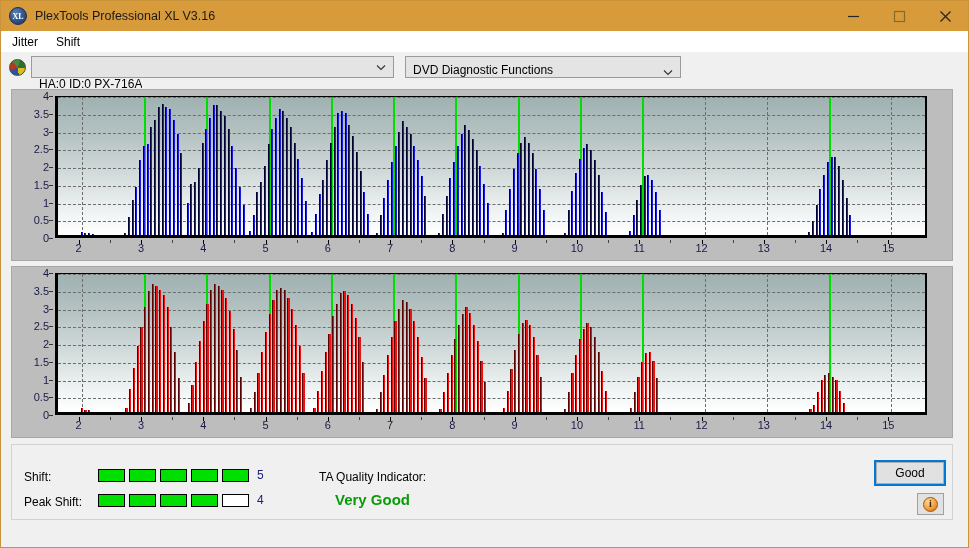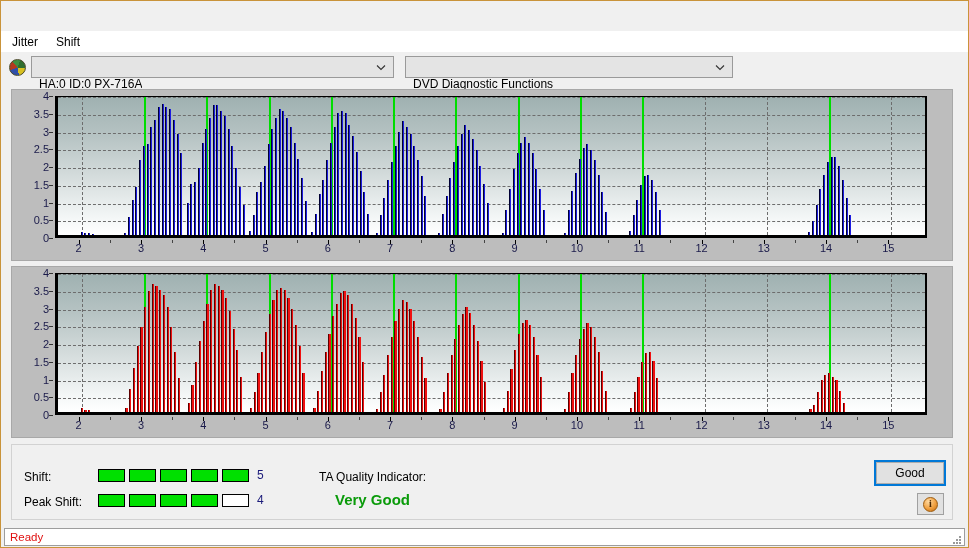--- a/index.html
+++ b/index.html
@@ -84,21 +84,21 @@
     display: flex; align-items: center;
     font-size: 12px; color: #000;
   }
   .combo .cv { padding-left: 7px; white-space: nowrap; overflow: hidden; margin-top: 33px; }
   .combo .arrow {
     margin-left: auto; margin-right: 7px;
     width: 10px; height: 10px;
     display: flex; align-items: center; justify-content: center;
   }
   #combo-drive { left: 30px; width: 363px; }
-  #combo-func  { left: 404px; width: 328px; }
+  #combo-func  { left: 404px; width: 276px; align-items: flex-end; }
   #combo-test  { left: 684px; width: 272px; }
 
   
   .graphpanel {
     position: absolute; left: 10px;
     width: 942px;
     background: #bdbdbd;
     border: 1px solid #a8a8a8;
   }
   #panel-top { top: 88px; height: 172px; }
@@ -239,20 +239,42 @@
   .status-grip {
     margin-left: auto; margin-right: 2px;
     width: 12px; height: 12px;
   }
 </style>
 </head>
 <body>
 
 <div id="app">
 
+  <div class="titlebar">
+    <div class="title-icon">XL</div>
+    <div class="title-text">PlexTools Professional XL V3.16</div>
+    <div class="winbtns">
+      <div class="winbtn">
+        <svg width="13" height="13" viewBox="0 0 13 13">
+            <line x1="1" y1="6.5" x2="12" y2="6.5" stroke="#262626" stroke-width="1.2"></line>
+          </svg>
+      </div>
+      <div class="winbtn">
+        <svg width="13" height="13" viewBox="0 0 13 13">
+            <rect x="1.5" y="1.5" width="10" height="10" fill="none" stroke="#8a6a2a" stroke-width="1.2"></rect>
+          </svg>
+      </div>
+      <div class="winbtn">
+        <svg width="13" height="13" viewBox="0 0 13 13">
+            <line x1="1.5" y1="1.5" x2="11.5" y2="11.5" stroke="#262626" stroke-width="1.2"></line>
+            <line x1="11.5" y1="1.5" x2="1.5" y2="11.5" stroke="#262626" stroke-width="1.2"></line>
+          </svg>
+      </div>
+    </div>
+  </div>
 
   <div class="menubar">
     <div class="menuitem">Jitter</div>
     <div class="menuitem">Shift</div>
   </div>
 
   <div class="selectrow">
     <div class="drive-icon"></div>
 
     <div class="combo" id="combo-drive">
@@ -777,28 +799,13 @@
 
     <div class="lbl" id="lbl-ta">TA Quality Indicator:</div>
     <div id="ta-value">Very Good</div>
 
     <div class="startbtn">Good</div>
     <div class="infobtn">
       <div class="infoglyph">i</div>
     </div>
   </div>
 
-  <div class="statusbar">
-    <div class="status-text">Ready</div>
-    <div class="status-grip">
-      <svg width="12" height="12" viewBox="0 0 12 12">
-        <g fill="#9a9a9a">
-          <rect x="9" y="9" width="2" height="2"></rect>
-            <rect x="6" y="9" width="2" height="2"></rect>
-            <rect x="3" y="9" width="2" height="2"></rect>
-          <rect x="9" y="6" width="2" height="2"></rect>
-            <rect x="6" y="6" width="2" height="2"></rect>
-          <rect x="9" y="3" width="2" height="2"></rect>
-        </g>
-      </svg>
-    </div>
-  </div>
 </div>
 
 </body></html>

